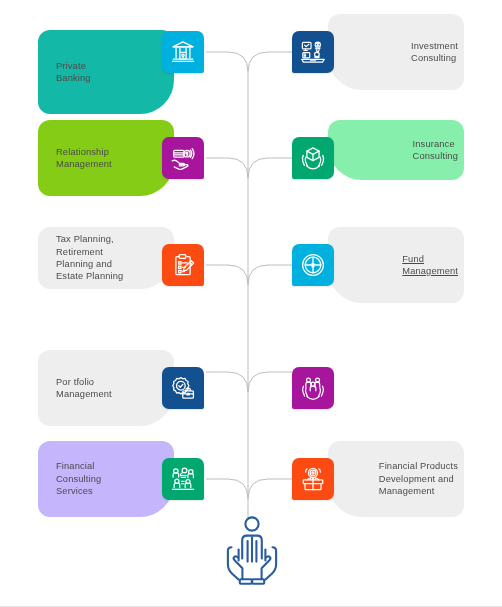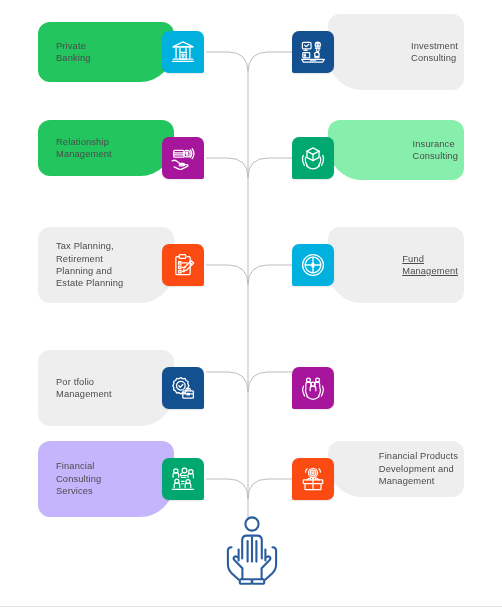--- a/index.html
+++ b/index.html
@@ -118,21 +118,21 @@
 
       <path d="M206,372 L228,372 Q248,372 248,392"></path>
       <path d="M292,372 L268,372 Q248,372 248,392"></path>
 
       <path d="M206,479 L228,479 Q248,479 248,499"></path>
       <path d="M292,479 L268,479 Q248,479 248,499"></path>
     </g>
   </svg>
 
   <div class="row" style="top:14px;">
-    <div class="card left" style="top: 8px; height: 60px; background: #22c55e;">
+    <div class="card left" style="top: 16px; height: 84px; background: #14b8a6;">
       <div class="card-label" style="color: rgb(75, 75, 75);">Private<br>Banking</div>
     </div>
     <div class="tile left" style="top:17px;background:#00b0de;">
       <span>
         <svg width="26" height="26" viewBox="0 0 24 24" fill="none" stroke="#ffffff" stroke-width="1.2" stroke-linecap="round" stroke-linejoin="round">
           <path d="M2.6 7.2 L12 2.6 L21.4 7.2 Z"></path>
           <path d="M3.4 7.2 L20.6 7.2"></path>
           <path d="M5.6 8.4 L5.6 17.4 M9.2 8.4 L9.2 12 M14.8 8.4 L14.8 12 M18.4 8.4 L18.4 17.4"></path>
           <path d="M3 18.6 L21 18.6 M2.2 20.6 L21.8 20.6"></path>
           <rect x="9.1" y="12.3" width="5.8" height="6.2" rx="0.7"></rect>
@@ -159,21 +159,21 @@
           <circle cx="15.6" cy="14.2" r="2.1"></circle>
           <path d="M13.4 16.6 q2.2 1.4 4.4 0"></path>
           <path d="M1.6 18.8 L22.4 18.8 L20.8 21.4 L3.2 21.4 Z"></path>
           <path d="M9.6 20.1 L14.4 20.1"></path>
         </svg>
       </span>
     </div>
   </div>
 
   <div class="row" style="top:120px;">
-    <div class="card left" style="top: 0px; height: 56px; background: #22c55e;">
+    <div class="card left" style="top: 0px; height: 76px; background: #84cc16;">
       <div class="card-label" style="color: rgb(75, 75, 75);">Relationship<br>Management</div>
     </div>
     <div class="tile left" style="top:17px;background:#a6159c;">
       <span>
         <svg width="26" height="26" viewBox="0 0 24 24" fill="none" stroke="#ffffff" stroke-width="1.2" stroke-linecap="round" stroke-linejoin="round">
           <rect x="3.4" y="5" width="9.6" height="6.2" rx="0.9"></rect>
           <path d="M3.4 7.2 L13 7.2 M3.4 9.2 L13 9.2"></path>
           <circle cx="15.6" cy="8" r="3"></circle>
           <path d="M15.6 6.4 L15.6 9.6 M14.6 7 q1.4 -0.7 2 0.4 q-0.6 1 -2 0.6 q1.4 0.5 2 1.1"></path>
           <path d="M18.8 4.6 q2.4 3.4 0 6.8"></path>
@@ -196,21 +196,21 @@
           <path d="M5.4 11.2 q-1 2.2 -0.2 4.4 l1.6 3.8"></path>
           <path d="M6.2 19.4 q2.6 2.6 5.8 2.6 t5.8 -2.6"></path>
           <path d="M21 9.6 q1.4 2.6 0.4 5.6 l-1.4 3.6"></path>
           <path d="M18.6 11.2 q1 2.2 0.2 4.4 l-1.6 3.8"></path>
         </svg>
       </span>
     </div>
   </div>
 
   <div class="row" style="top:227px;">
-    <div class="card left" style="top: 0px; height: 76px; background: rgb(238, 238, 238);">
+    <div class="card left" style="top: 0px; height: 62px; background: rgb(238, 238, 238);">
       <div class="card-label" style="color: rgb(75, 75, 75);">Tax Planning,<br>Retirement<br>Planning and<br>Estate Planning</div>
     </div>
     <div class="tile left" style="top:17px;background:#fb4b12;">
       <span>
         <svg width="26" height="26" viewBox="0 0 24 24" fill="none" stroke="#ffffff" stroke-width="1.2" stroke-linecap="round" stroke-linejoin="round">
           <path d="M15.8 4.2 h1.8 q1 0 1 1 v14.6 q0 1 -1 1 H6.4 q-1 0 -1 -1 V5.2 q0 -1 1 -1 h1.8"></path>
           <rect x="8.4" y="2.4" width="6.2" height="3.4" rx="1"></rect>
           <rect x="8" y="9" width="2.2" height="2.2"></rect>
           <rect x="8" y="13" width="2.2" height="2.2"></rect>
           <rect x="8" y="17" width="2.2" height="2.2"></rect>
@@ -289,21 +289,21 @@
           <path d="M10.4 10.6 h4 M9.8 8.8 h5.4"></path>
           <circle cx="6.4" cy="14" r="1.9"></circle>
           <path d="M3.8 20 v-2.6 q0 -1.5 1.5 -1.5 h2.2 q1.5 0 1.5 1.5 V20"></path>
           <circle cx="16.6" cy="14.4" r="1.9"></circle>
           <path d="M14 20 v-2.6 q0 -1.5 1.5 -1.5 h2.2 q1.5 0 1.5 1.5 V20"></path>
           <path d="M10.6 14.2 h2.4 M10.6 16.4 h2.4"></path>
           <path d="M2.2 21.6 h19.6"></path>
         </svg>
       </span>
     </div>
-    <div class="card right" style="top: 0px; height: 56px; background: rgb(238, 238, 238);">
+    <div class="card right" style="top: 0px; height: 76px; background: rgb(238, 238, 238);">
       <div class="card-label" style="color: rgb(75, 75, 75);">Financial Products<br>Development and<br>Management</div>
     </div>
     <div class="tile right" style="top:17px;background:#fb4b12;">
       <span>
         <svg width="26" height="26" viewBox="0 0 24 24" fill="none" stroke="#ffffff" stroke-width="1.15" stroke-linecap="round" stroke-linejoin="round">
           <circle cx="12" cy="6.4" r="4.2"></circle>
           <circle cx="12" cy="6.4" r="2.6"></circle>
           <circle cx="12" cy="6.4" r="1"></circle>
           <path d="M6.6 2.6 q-1.6 1.2 -1.4 3 M17.4 2.6 q1.6 1.2 1.4 3"></path>
           <path d="M8.6 11.4 q-1.4 0.4 -2 1.6 M15.4 11.4 q1.4 0.4 2 1.6"></path>

